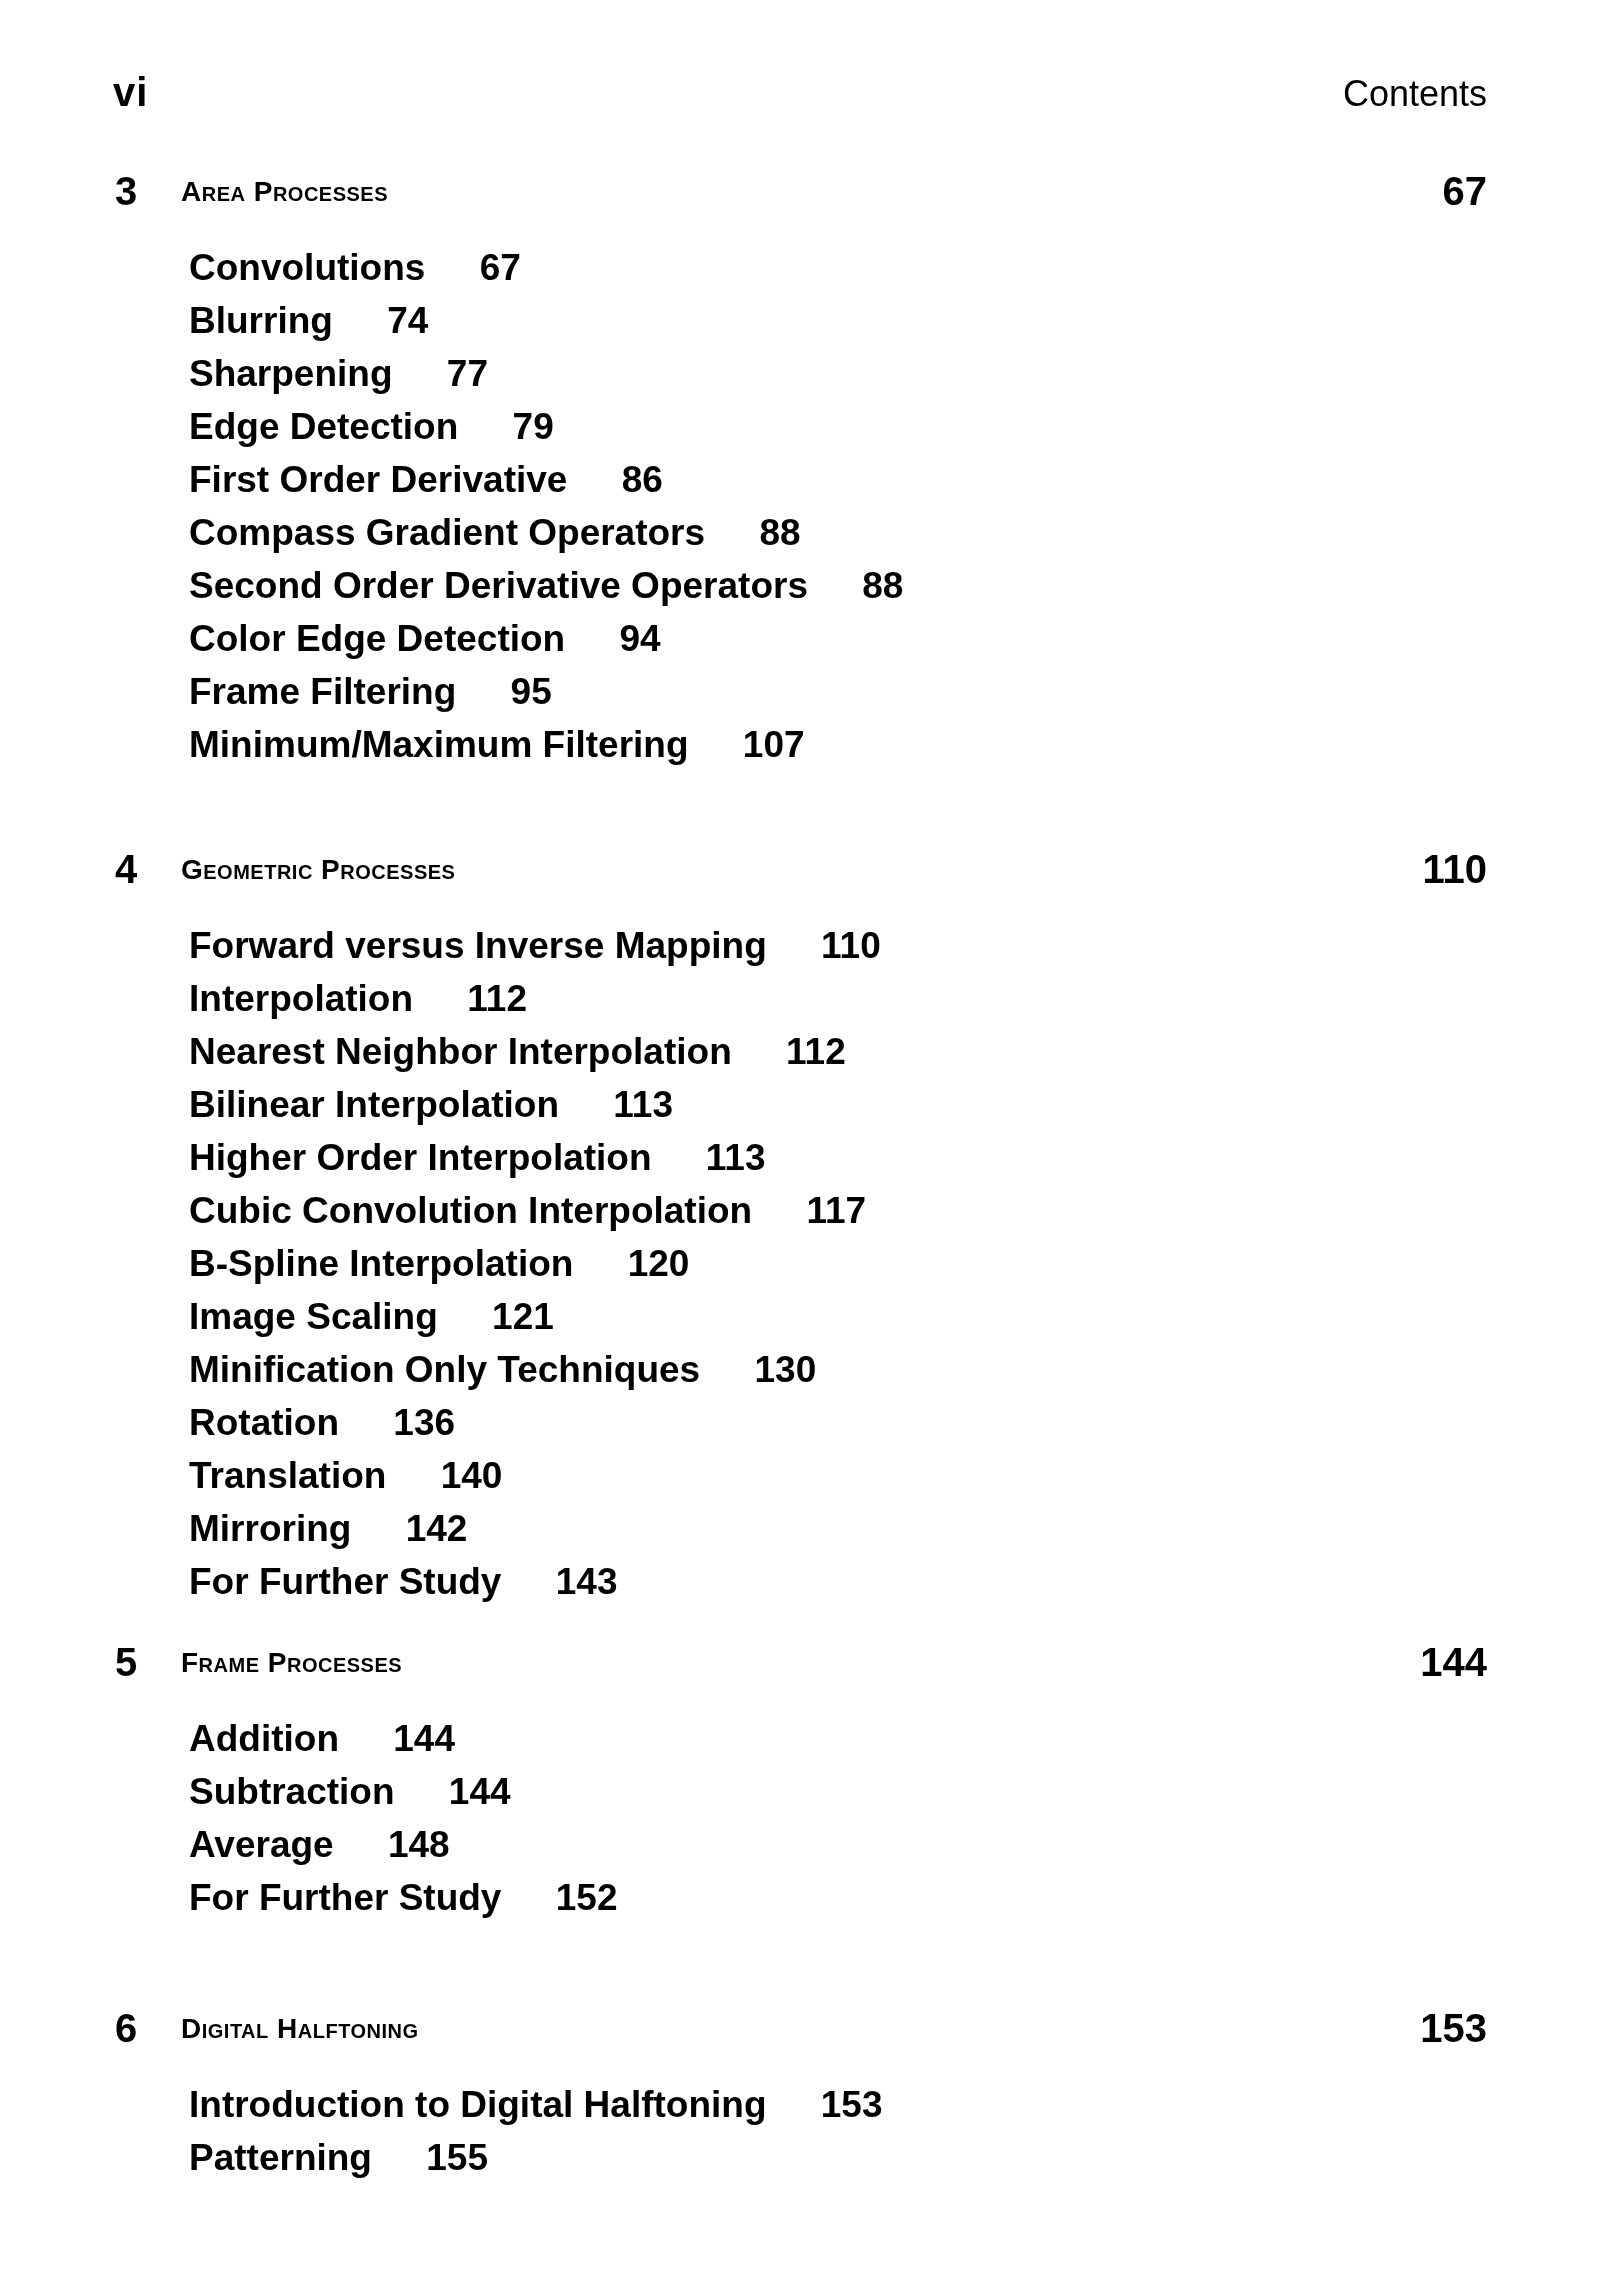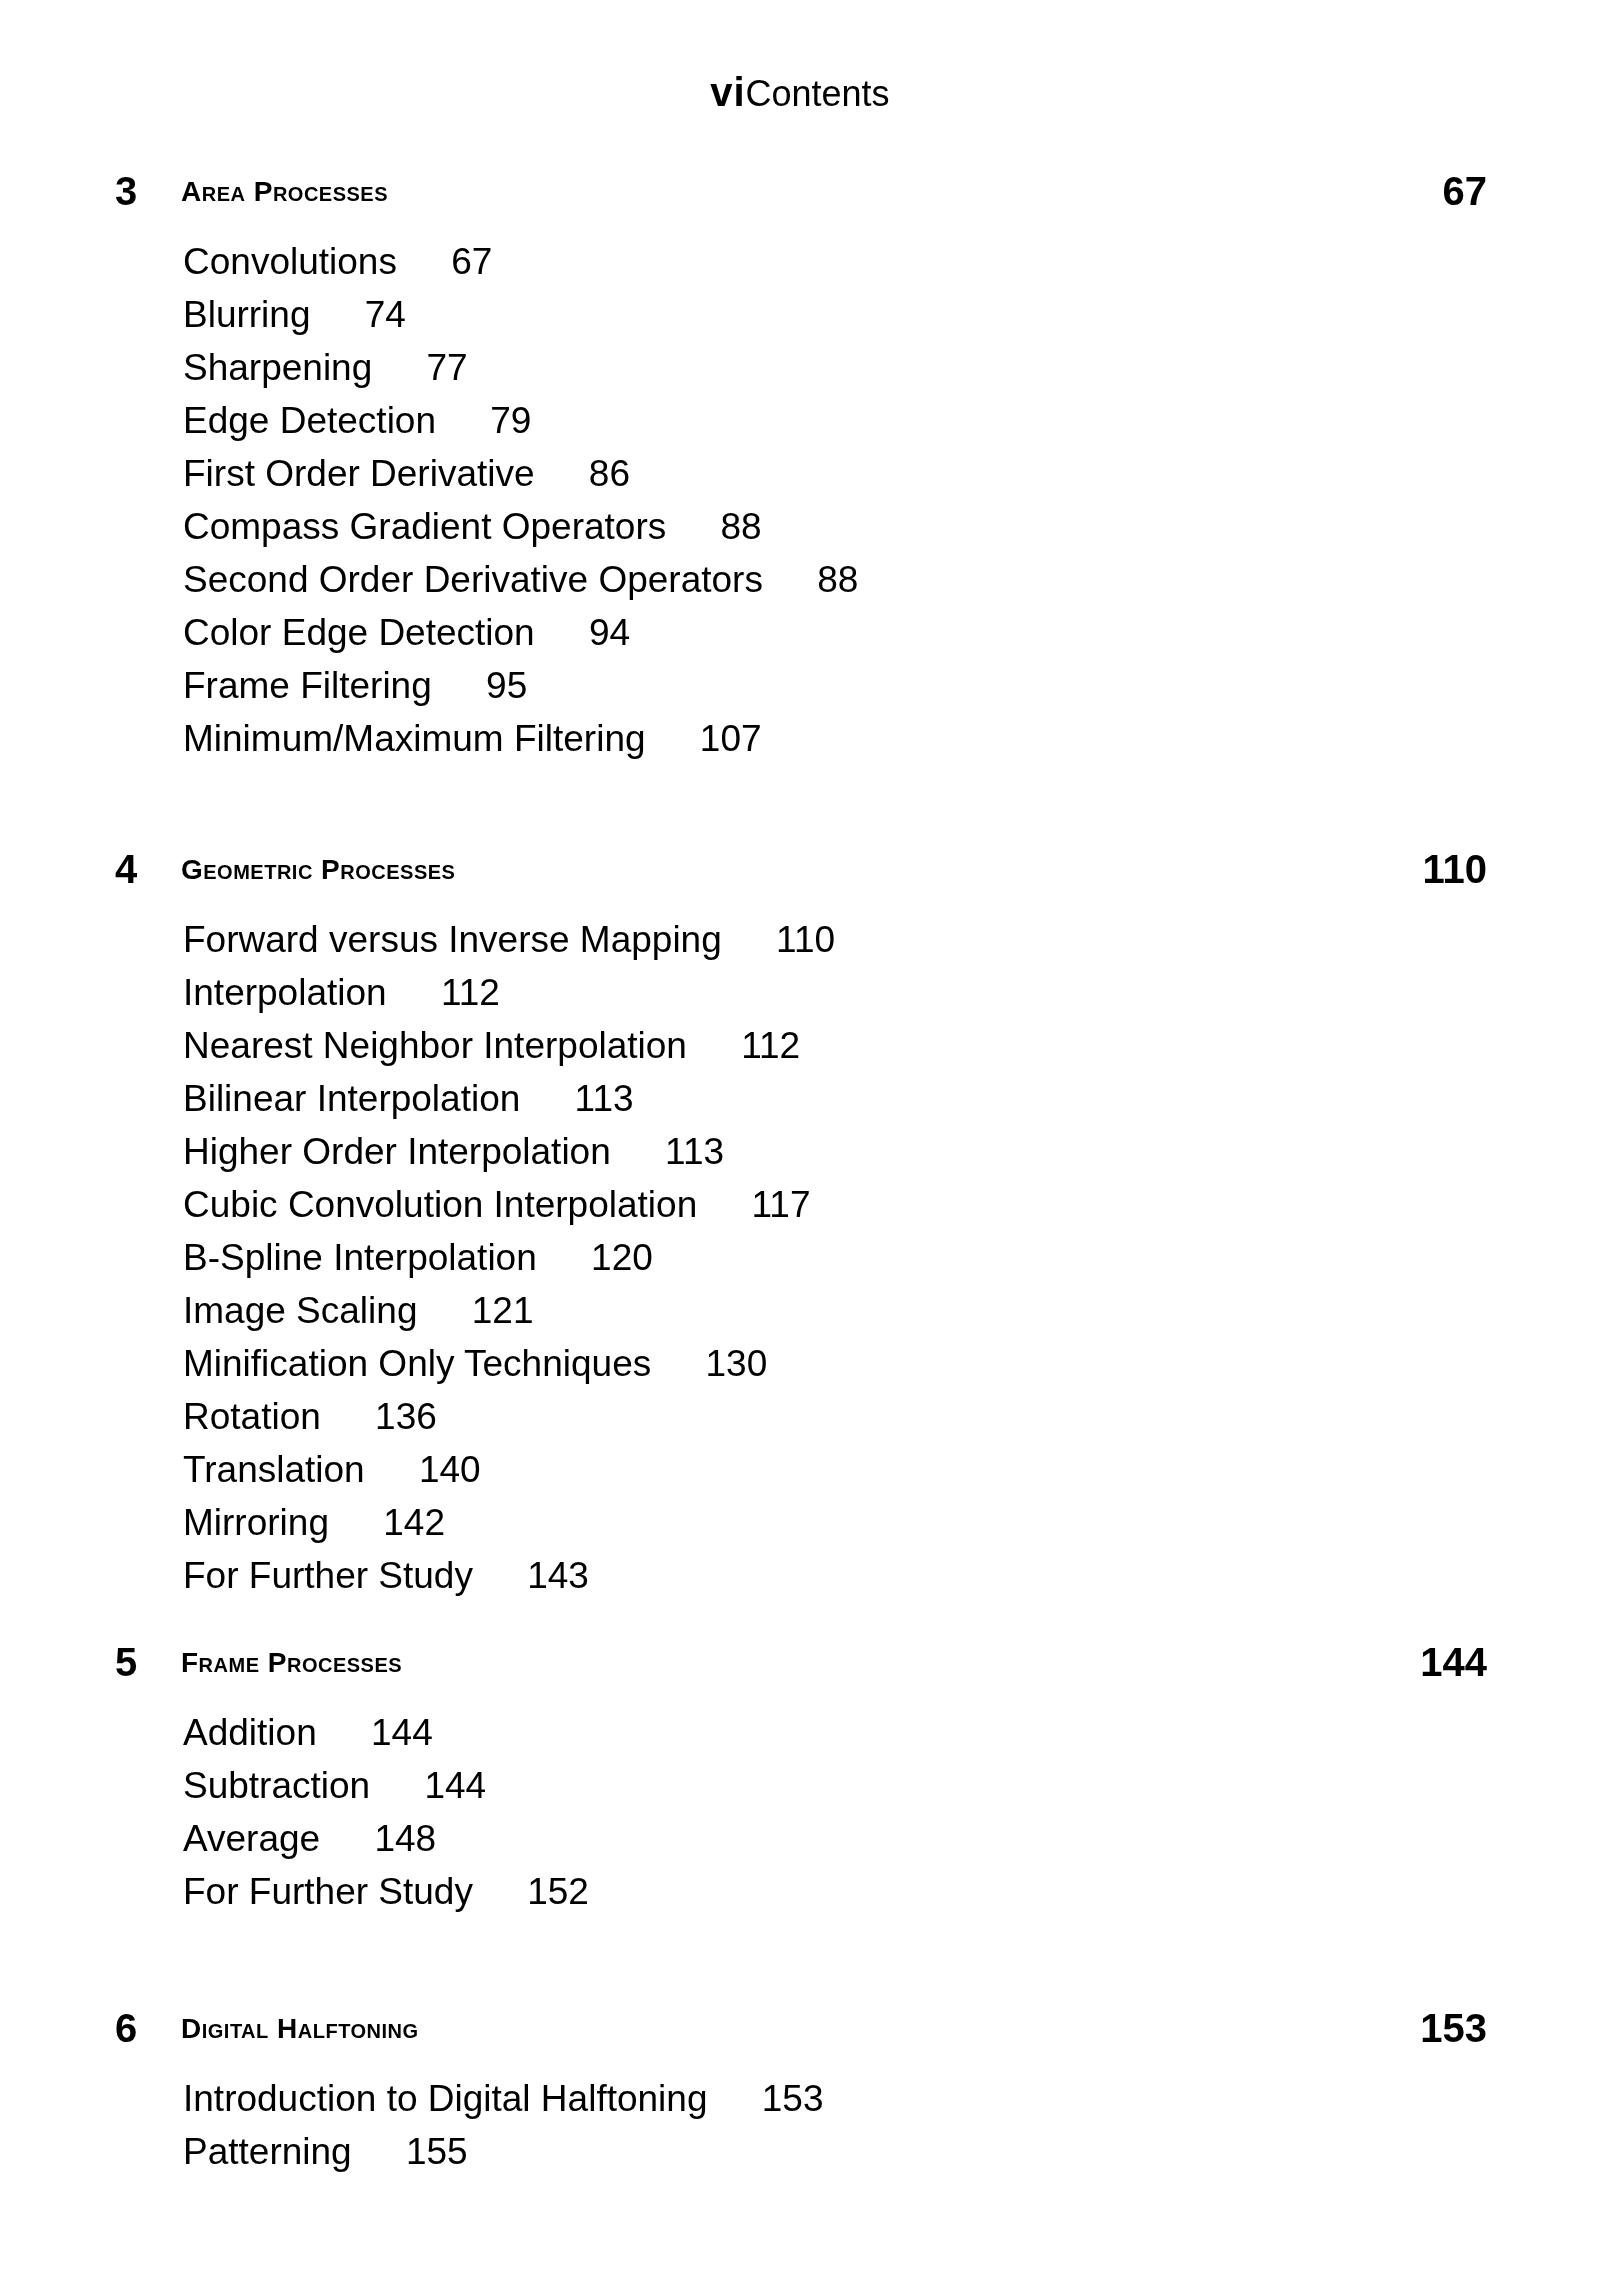--- a/index.html
+++ b/index.html
@@ -13,21 +13,21 @@
     overflow: hidden;
   }
 
   
   .header-row {
     position: absolute;
     top: 70px;
     left: 113px;
     right: 115px;
     display: flex;
-    justify-content: center;
+    justify-content: space-between;
     align-items: baseline;
   }
   .folio { font-size: 40px; font-weight: bold; letter-spacing: 0.9px; }
   .running-head { font-size: 36px; font-weight: normal; }
 
   
   .section { position: absolute; left: 0; right: 0; }
   .section:nth-of-type(1) { top: 165px; }
   .section:nth-of-type(2) { top: 843px; }
   .section:nth-of-type(3) { top: 1636px; }
@@ -56,23 +56,24 @@
   }
   .chapter-page {
     position: absolute;
     right: 115px;
     top: 0;
     font-weight: bold;
     font-size: 40px;
   }
 
   .items {
-    margin: 2px;
+    margin: 8px;
     padding: 14.7px 0 0 181px;
     list-style: none;
+    font-weight: bold;
   }
   .items li {
     height: 53px;
     line-height: 53px;
     font-size: 37px;
     white-space: nowrap;
   }
   .item-page { margin-left: 44px; }
 </style>
 </head>

